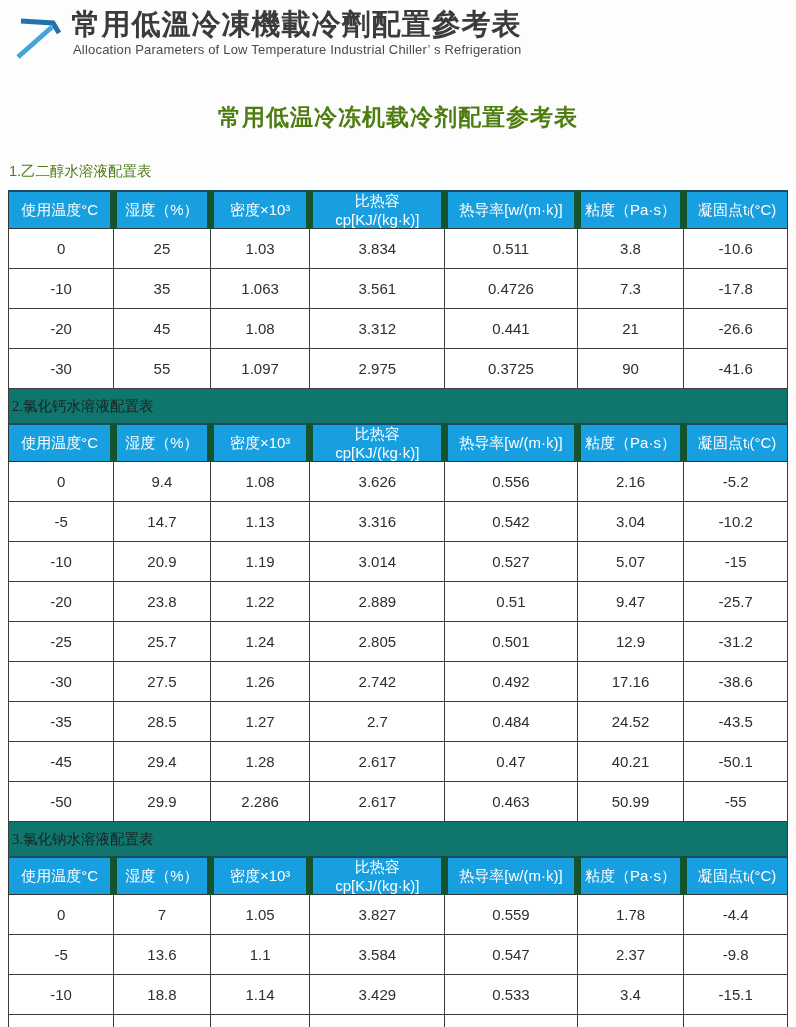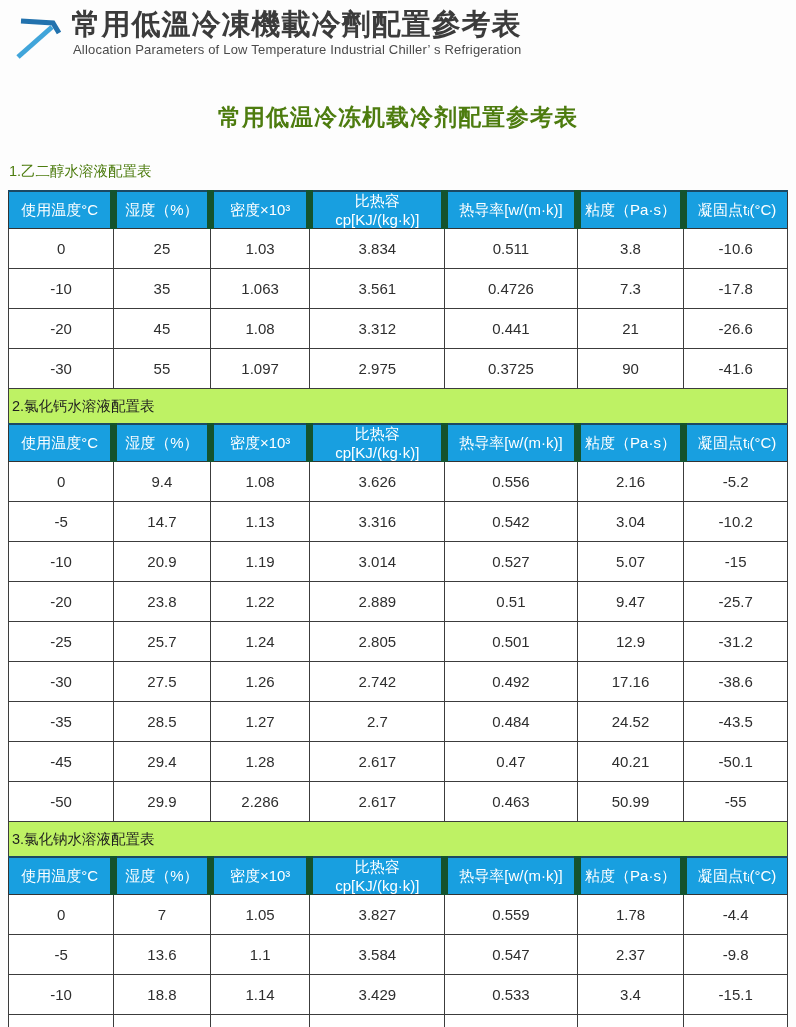--- a/index.html
+++ b/index.html
@@ -28,21 +28,21 @@
     text-align:center;
   }
   th + th { border-left:7px solid #14532d; }
   td {
     text-align:center; font-size:15px; color:#2e2e2e;
     height:37px; background:#ffffff;
     border:1px solid #3c3c3c;
   }
   td.sec {
     text-align:left; font-size:14.5px; height:32px;
-    padding-left:3px; color:#1f1f1f; background:#bef264;
+    padding-left:3px; color:#1f1f1f; background:#0f766e;font-family:Liberation Serif, serif;
   }
 </style>
 </head>
 <body>
 
 <div class="topbar">
   <span class="logo">
     <svg width="52" height="50" viewBox="0 0 52 50" aria-hidden="true">
       <path d="M8 45 L42 15" stroke="#41a5da" stroke-width="5" fill="none"></path>
       <path d="M11 9 L43 11 L49 21" stroke="#2272ae" stroke-width="5" fill="none"></path>

